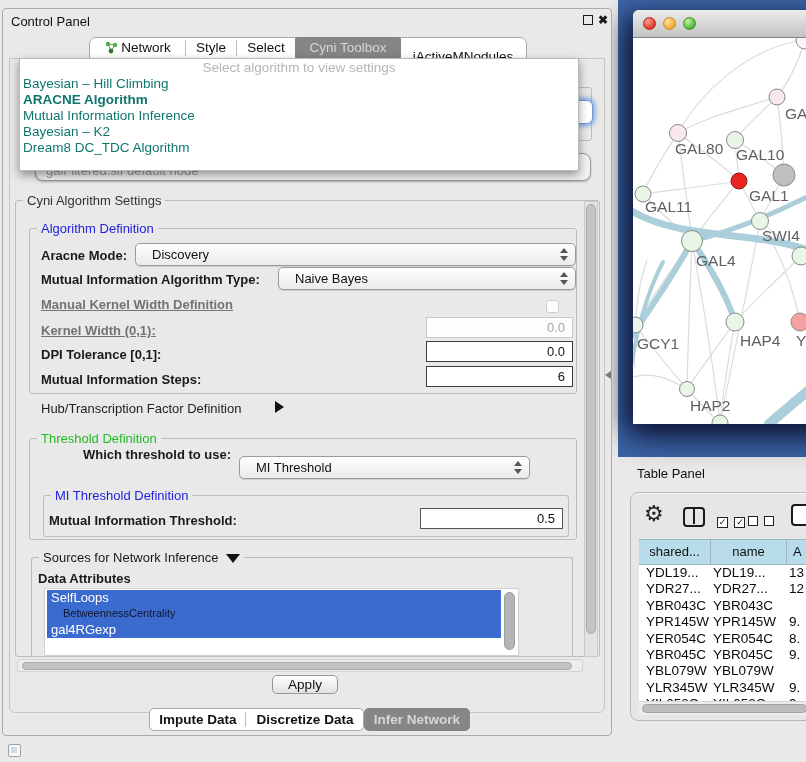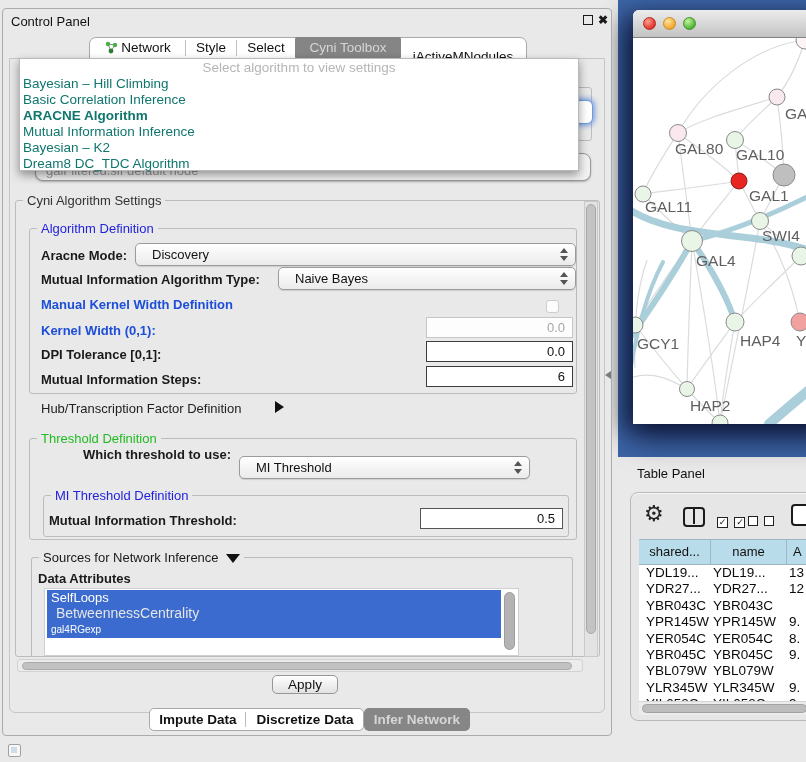--- a/index.html
+++ b/index.html
@@ -1,21 +1,21 @@
 <!DOCTYPE html>
 <html><head>
 <meta charset="utf-8">
 <style>
   * { margin:0; padding:0; box-sizing:border-box; }
   html,body { width:806px; height:762px; overflow:hidden; background:#e9e9e9;
     font-family:"Liberation Sans", sans-serif; }
   #page { position:relative; width:806px; height:762px; overflow:hidden; }
   .abs { position:absolute; }
   .lbl { font-size:13px; font-weight:700; color:#1a1a1a; white-space:nowrap; }
-  .lbl.gray { color:#1d4ed8; }
+  .lbl.gray { color:#737373;text-decoration:underline; }
   .combo { position:absolute; height:23px; border:1px solid #9b9b9b; border-radius:5px;
     background:linear-gradient(#ffffff,#ebebeb); box-shadow:0 1px 1px rgba(0,0,0,.12);
     font-size:13px; color:#111; line-height:21px; padding-left:16px; }
   .combo .arr { position:absolute; right:7px; top:4px; width:8px; height:14px; }
   .combo .arr .up { width:0;height:0;border-left:4px solid transparent;border-right:4px solid transparent;
     border-bottom:5px solid #555; margin-bottom:3px; }
   .combo .arr .dn { width:0;height:0;border-left:4px solid transparent;border-right:4px solid transparent;
     border-top:5px solid #555; }
   .field { position:absolute; height:21px; background:#fff; font-size:13px; color:#111;
     line-height:19px; text-align:right; padding-right:7px; }
@@ -231,21 +231,20 @@
     <div class="abs" style="left:32px; top:91px; width:558px; height:24px; background:#fff; border:1.5px solid #6f9bd6;
                 border-radius:6px; box-shadow:0 0 5px 2px rgba(90,140,220,.75);"></div>
     <div class="abs" style="left:32px; top:144px; width:556px; height:28px; background:#f2f2f2; border:1px solid #9a9a9a;
                 border-radius:8px; box-shadow:0 1px 2px rgba(0,0,0,.25); font-size:13px; color:#999;
                 line-height:33px; padding-left:10px;">galFiltered.sif default node</div>
 
     <div class="abs" style="left:16px; top:49px; width:560px; height:113px; background:#fff; border:1px solid #b9b9b9;
                 box-shadow:0 4px 9px rgba(0,0,0,.4);">
       <div style="height:17px; line-height:17px; text-align:center; color:#b5b5b5; font-size:13.5px;">Select algorithm to view settings</div>
       <div class="ditem">Bayesian – Hill Climbing</div>
-      <div class="ditem">Basic Correlation Inference</div>
       <div class="ditem" style="font-weight:700;">ARACNE Algorithm</div>
       <div class="ditem">Mutual Information Inference</div>
       <div class="ditem">Bayesian – K2</div>
       <div class="ditem">Dream8 DC_TDC Algorithm</div>
     </div>
 
     <div class="groupbox" style="left:12px; top:191px; width:585px; height:457px;">
       <span class="gtitle" style="color:#333;">Cyni Algorithm Settings</span>
     </div>
 
@@ -310,22 +309,22 @@
     <div class="groupbox" style="left:28px; top:548px; width:542px; height:99px; border-bottom:none; border-radius:3px 3px 0 0;">
       <span class="gtitle" style="color:#1a1a1a;">
         <span>Sources for Network Inference</span>
         <span style="display:inline-block; width:0; height:0; border-left:7px solid transparent; border-right:7px solid transparent; border-top:9px solid #111; vertical-align:-1px; margin-left:4px;"></span>
       </span>
     </div>
     <div class="lbl abs" style="left:35px; top:562px;">Data Attributes</div>
 
     <div class="abs" style="left:41px; top:579px; width:475px; height:68px; background:#fff; border:1px solid #d0d0d0; overflow:hidden;">
       <div style="margin:1px 17px 0 2px; height:16px; line-height:15px; background:#3b6bce; color:#fff; font-size:13px; padding-left:4px;">SelfLoops</div>
-      <div style="margin:0 17px 0 2px; height:16px; line-height:15px; background:#3b6bce; color:#e5e5e5; font-size:14px; padding-left:9px;">BetweennessCentrality</div>
-      <div style="margin:0 17px 0 2px; height:16px; line-height:15px; background:#3b6bce; color:#fff; font-size:10px; padding-left:4px;">gal4RGexp</div>
+      <div style="margin:0 17px 0 2px; height:16px; line-height:15px; background:#3b6bce; color:#0f172a; font-size:11px; padding-left:16px;">BetweennessCentrality</div>
+      <div style="margin:0 17px 0 2px; height:16px; line-height:15px; background:#3b6bce; color:#fff; font-size:13px; padding-left:4px;">gal4RGexp</div>
       <div style="position:absolute; right:3px; top:3px; width:11px; height:58px; background:#b4b4b4; border:1px solid #9d9d9d; border-radius:6px;"></div>
     </div>
 
     <div class="abs" style="left:14px; top:650px; width:566px; height:13px; background:#ececec; border:1px solid #d2d2d2; border-radius:3px;">
       <div style="position:absolute; left:4px; top:1.5px; width:550px; height:8px; background:#c2c2c2; border:1px solid #a9a9a9; border-radius:5px;"></div>
     </div>
 
     <div class="abs" style="left:269px; top:666px; width:66px; height:19px; border:1px solid #979797; border-radius:5px;
                 background:linear-gradient(#ffffff,#e2e2e2); font-size:13.5px; color:#111; text-align:center; line-height:18px;">Apply</div>
 

